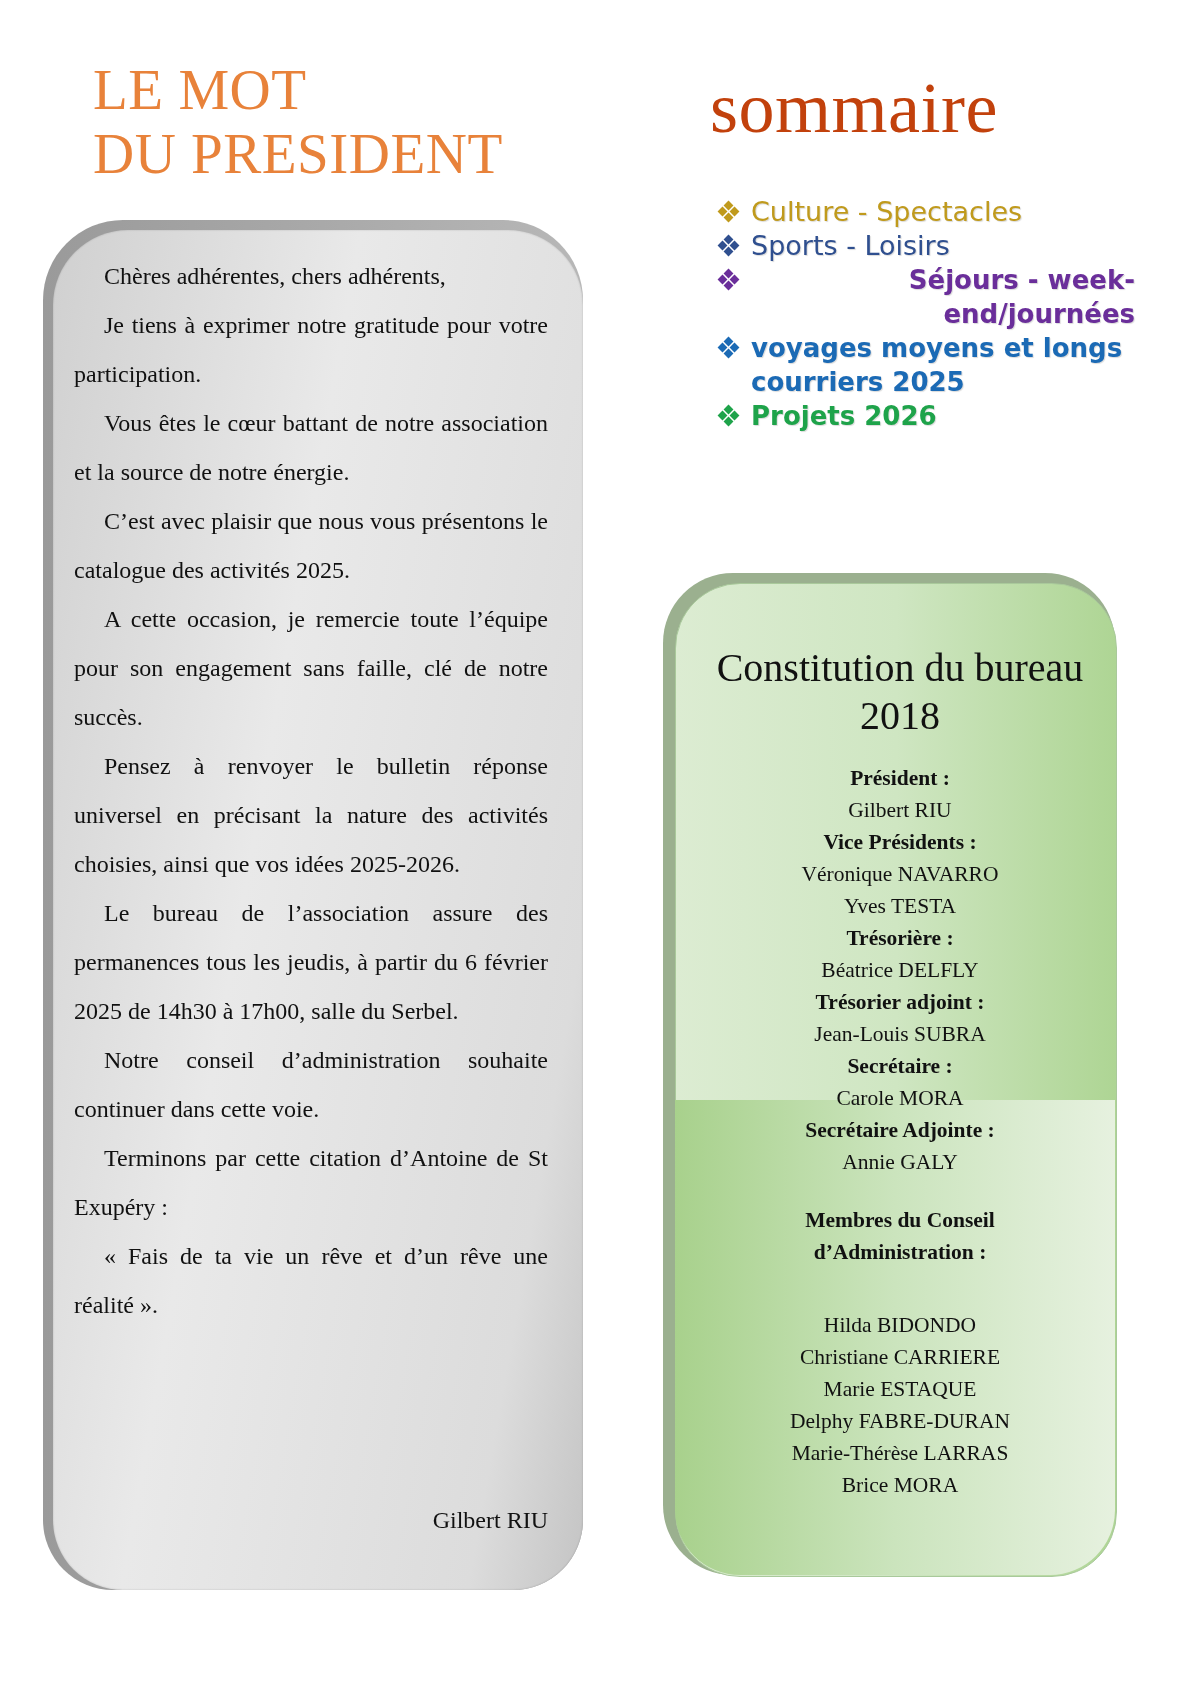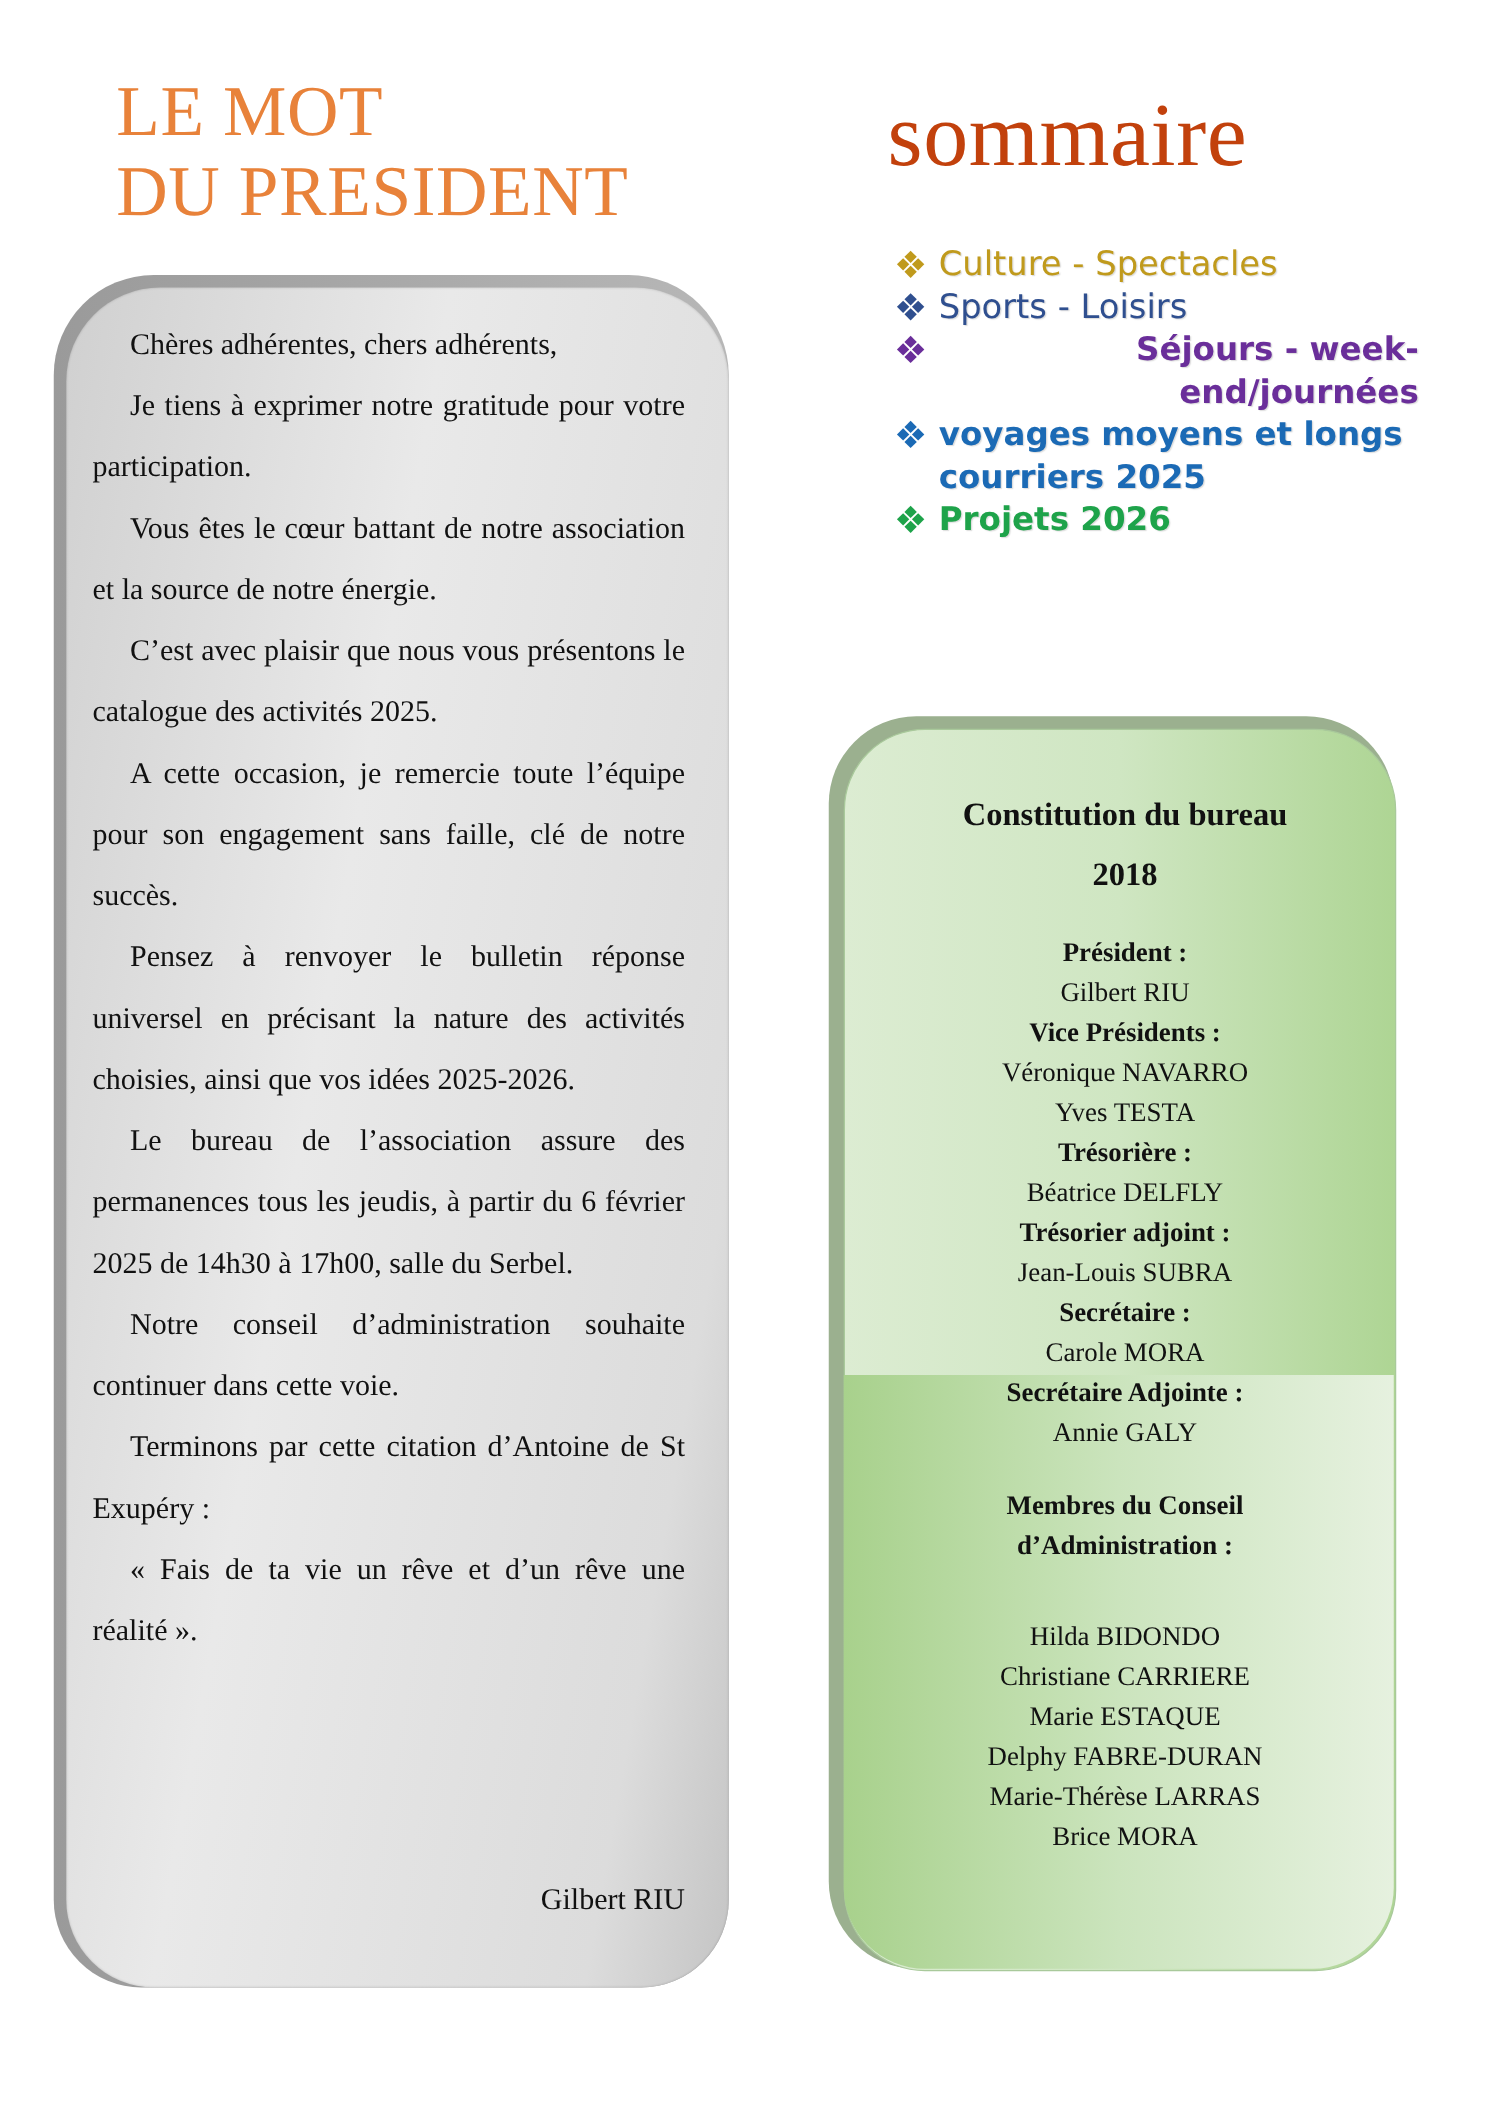--- a/index.html
+++ b/index.html
@@ -27,21 +27,21 @@
   .letter p { margin:0; text-indent:30px; }
   .signature { position:absolute; right:652px; top:1507px; font-family:"Liberation Serif", serif; font-size:24px; color:#111; }
 
   
   .panel-green-shadow { position:absolute; left:663px; top:573px; width:452px; height:1002px; border-radius:70px; background:#9bb08f; }
   .panel-green { position:absolute; left:675px; top:583px; width:440px; height:992px; border-radius:65px;
     background:linear-gradient(90deg,#dcecd2 0%,#cfe6c2 50%,#aed594 100%); border:1px solid #a9c99b; }
   .panel-green-bottom { position:absolute; left:675px; top:1100px; width:440px; height:475px; border-radius:0 0 65px 65px;
     background:linear-gradient(90deg,#a8d18c 0%,#cbe4bd 50%,#e6f1df 100%); }
   .bureau { position:absolute; left:680px; top:628px; width:440px; text-align:center; font-family:"Liberation Serif", serif; color:#111; }
-  .bureau h2 { margin:0; font-size:26px; line-height:48px; font-weight:bold; }
+  .bureau h2 { margin:16px; font-size:40px; line-height:48px; font-weight:normal; }
   .bureau .roles { margin-top:22px; font-size:21.5px; line-height:32px; }
   .bureau .role-label { font-weight:bold; }
   .bureau .members-title { margin-top:26px; font-weight:bold; font-size:21.5px; line-height:32px; }
   .bureau .members { margin-top:41px; font-size:21.5px; line-height:32px; }
 </style>
 </head>
 <body>
 
 <div class="pres-title">
   <div>LE MOT</div>

